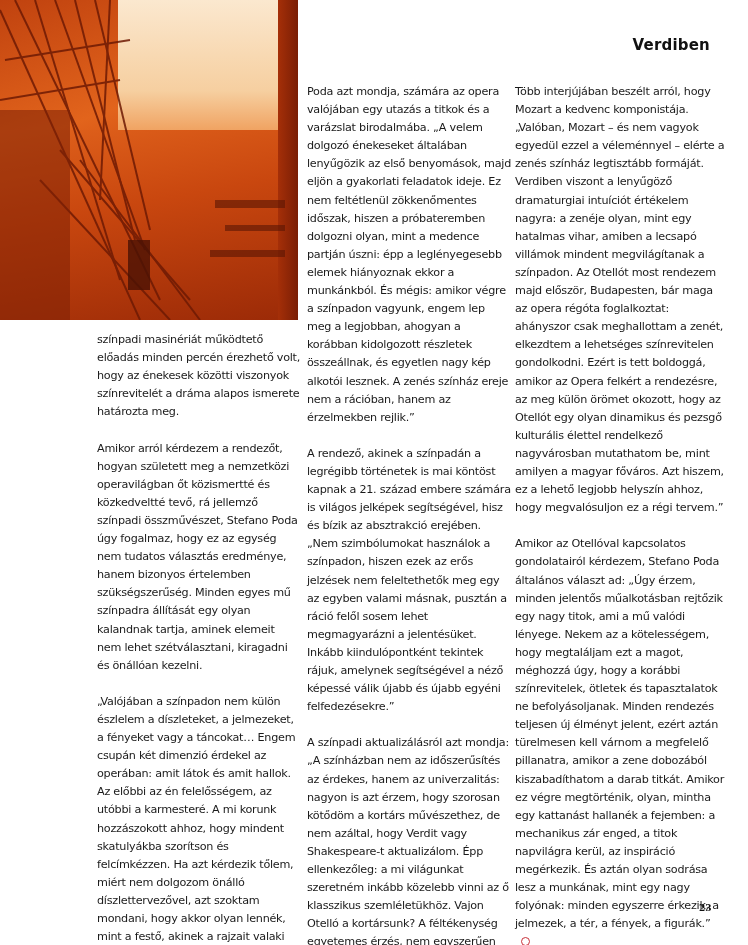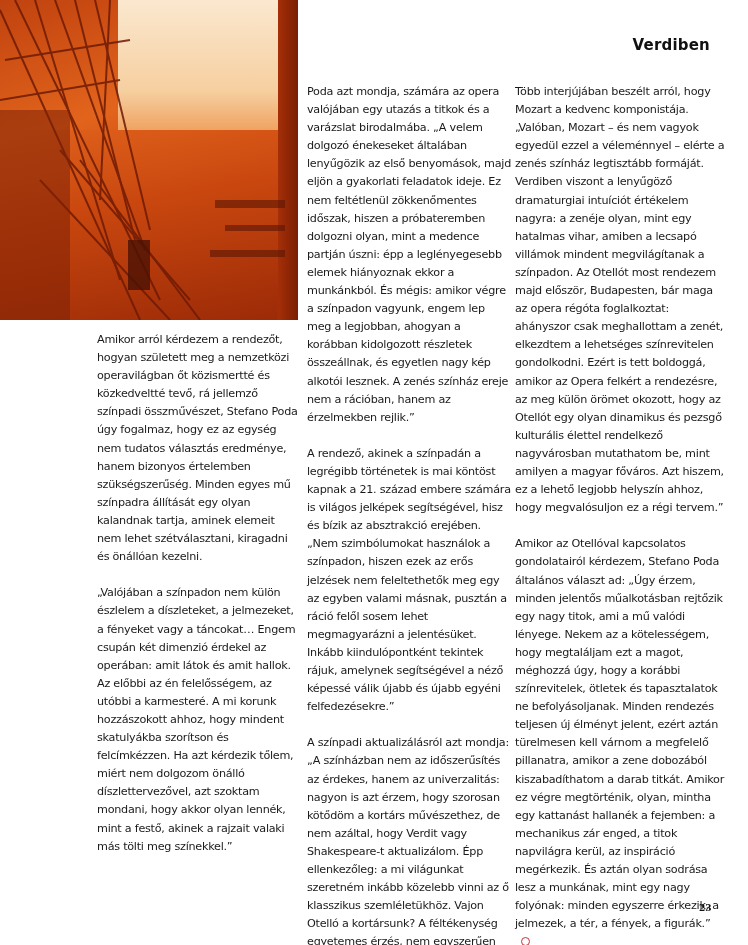--- a/index.html
+++ b/index.html
@@ -54,20 +54,21 @@
       <rect x="215" y="200" width="70" height="8"></rect>
       <rect x="225" y="225" width="60" height="6"></rect>
       <rect x="210" y="250" width="75" height="7"></rect>
     </g>
   </svg>
 </div>
 
 <div class="header-title">Verdiben</div>
 
 <div class="col col1">
+  <p>színpadi masinériát működtető előadás minden percén érezhető volt, hogy az énekesek közötti viszonyok színrevitelét a dráma alapos ismerete határozta meg.</p>
   <p>Amikor arról kérdezem a rendezőt, hogyan született meg a nemzetközi operavilágban őt közismertté és közkedveltté tevő, rá jellemző színpadi összművészet, Stefano Poda úgy fogalmaz, hogy ez az egység nem tudatos választás eredménye, hanem bizonyos értelemben szükségszerűség. Minden egyes mű színpadra állítását egy olyan kalandnak tartja, aminek elemeit nem lehet szétválasztani, kiragadni és önállóan kezelni.</p>
   <p>„Valójában a színpadon nem külön észlelem a díszleteket, a jelmezeket, a fényeket vagy a táncokat… Engem csupán két dimenzió érdekel az operában: amit látok és amit hallok. Az előbbi az én felelősségem, az utóbbi a karmesteré. A mi korunk hozzászokott ahhoz, hogy mindent skatulyákba szorítson és felcímkézzen. Ha azt kérdezik tőlem, miért nem dolgozom önálló díszlettervezővel, azt szoktam mondani, hogy akkor olyan lennék, mint a festő, akinek a rajzait valaki más tölti meg színekkel.”</p>
 </div>
 
 <div class="col col2">
   <p>Poda azt mondja, számára az opera valójában egy utazás a titkok és a varázslat birodalmába. „A velem dolgozó énekeseket általában lenyűgözik az első benyomások, majd eljön a gyakorlati feladatok ideje. Ez nem feltétlenül zökkenőmentes időszak, hiszen a próbateremben dolgozni olyan, mint a medence partján úszni: épp a leglényegesebb elemek hiányoznak ekkor a munkánkból. És mégis: amikor végre a színpadon vagyunk, engem lep meg a legjobban, ahogyan a korábban kidolgozott részletek összeállnak, és egyetlen nagy kép alkotói lesznek. A zenés színház ereje nem a rációban, hanem az érzelmekben rejlik.”</p>
   <p>A rendező, akinek a színpadán a legrégibb történetek is mai köntöst kapnak a 21. század embere számára is világos jelképek segítségével, hisz és bízik az absztrakció erejében. „Nem szimbólumokat használok a színpadon, hiszen ezek az erős jelzések nem feleltethetők meg egy az egyben valami másnak, pusztán a ráció felől sosem lehet megmagyarázni a jelentésüket. Inkább kiindulópontként tekintek rájuk, amelynek segítségével a néző képessé válik újabb és újabb egyéni felfedezésekre.”</p>
   <p>A színpadi aktualizálásról azt mondja: „A színházban nem az időszerűsítés az érdekes, hanem az univerzalitás: nagyon is azt érzem, hogy szorosan kötődöm a kortárs művészethez, de nem azáltal, hogy Verdit vagy Shakespeare-t aktualizálom. Épp ellenkezőleg: a mi világunkat szeretném inkább közelebb vinni az ő klasszikus szemléletükhöz. Vajon Otelló a kortársunk? A féltékenység egyetemes érzés, nem egyszerűen »aktuális«.”</p>
 </div>
 

